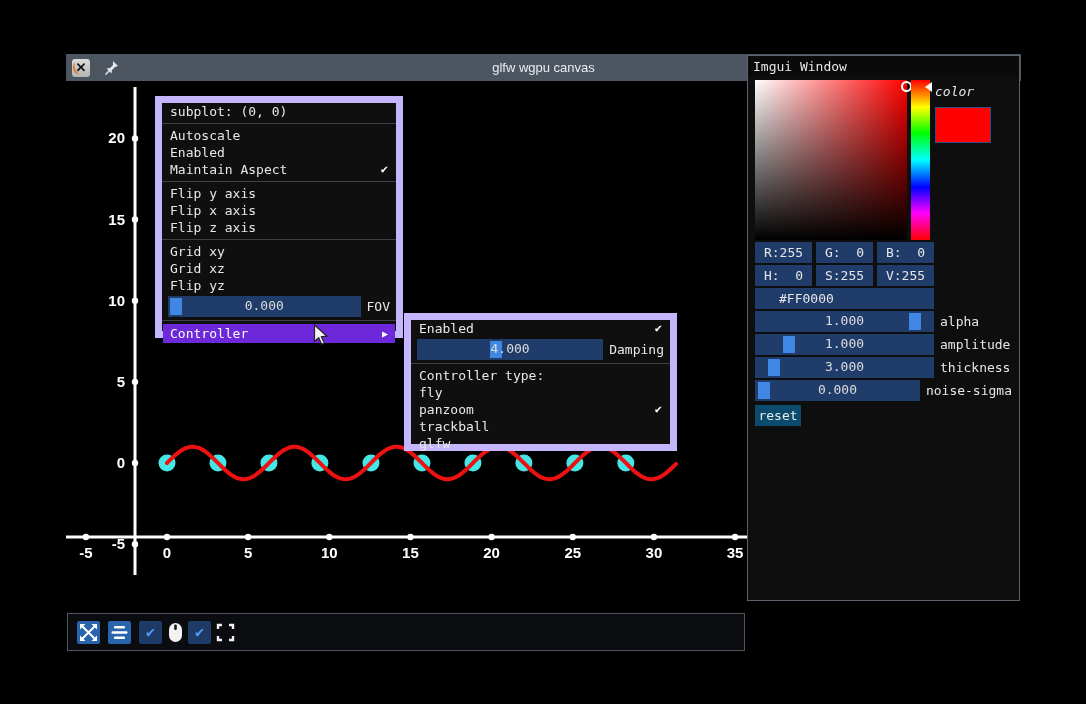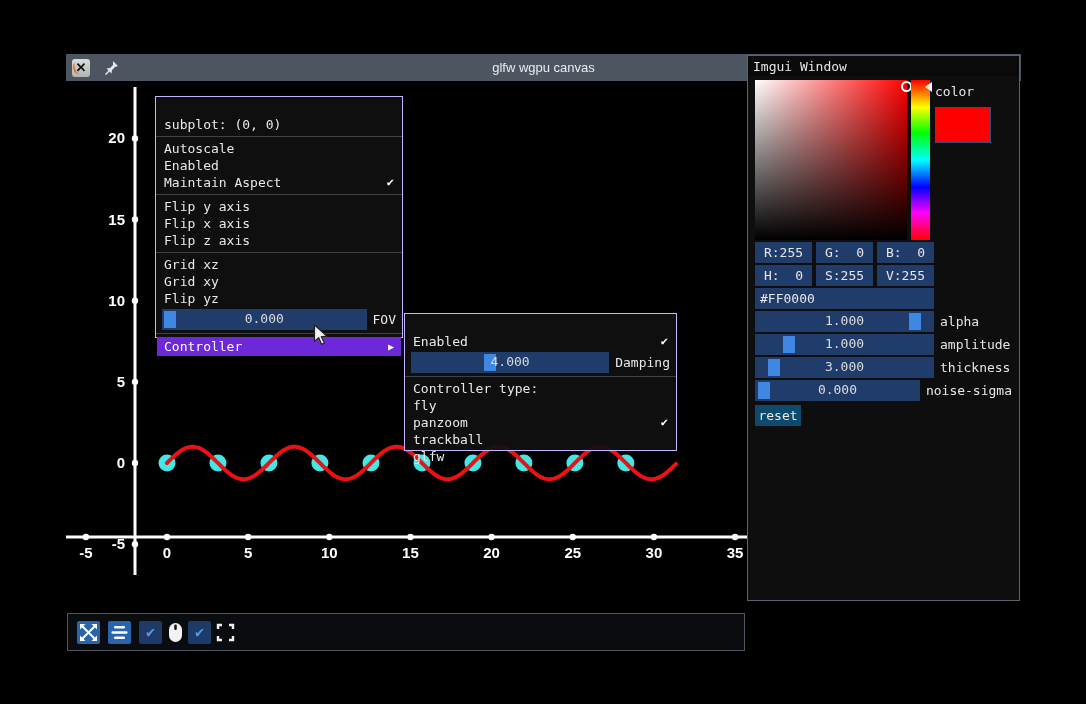--- a/index.html
+++ b/index.html
@@ -49,38 +49,38 @@
   #sat-square { width:152px; height:160px; position:relative;
       background:linear-gradient(to bottom, rgba(0,0,0,0) 0%, #000 100%),
                  linear-gradient(to right, #fff 0%, rgba(255,255,255,0) 100%), #ff0000; }
   #sv-cursor { position:absolute; right:-5px; top:1px; width:11px; height:11px; border:2.5px solid #fff;
                border-radius:50%; background:transparent; }
   #hue-bar { width:19px; height:160px; margin-left:4px; position:relative;
       background:linear-gradient(to bottom,#f00 0%,#ff0 17%,#0f0 33%,#0ff 50%,#00f 67%,#f0f 83%,#f00 100%); }
   #hue-cursor { position:absolute; right:-2px; top:2px; width:0; height:0;
       border-top:5px solid transparent; border-bottom:5px solid transparent; border-right:7px solid #fff; }
   #swatch-col { margin-left:5px; }
-  #color-label { display:block; margin:4px 0 8px 0; }
+  #color-label { display:block; margin:4px 0 8px 0;font-style:italic; }
   #color-swatch { width:56px; height:36px; background:#ff0000; border:1px solid #31507e; }
 
   .frow { display:flex; margin-top:2px; }
   .field { width:57px; height:21px; background:#203c6a; color:#e6e6e6;
            display:flex; align-items:center; justify-content:center; white-space:pre; margin-right:4px; }
-  .field.wide { width:179px; justify-content:flex-start; padding-left:5px; }
+  .field.wide { width:179px; justify-content:flex-start; padding-left:24px; }
   .srow { display:flex; align-items:center; margin-top:2px; }
   .slider { width:179px; height:21px; background:#203c6a; position:relative; }
   .slider .grab { position:absolute; top:2px; width:12px; height:17px; background:#3f87e2; }
   .slider .sval { position:absolute; left:0; right:0; top:2px; text-align:center; color:#dcdcdc; }
   .slabel { margin-left:6px; white-space:pre; }
   #reset-button { margin-top:4px; width:46px; height:21px; background:#0c4a6e; color:#eaeaea;
                   display:flex; align-items:center; justify-content:center; font-size:13px; }
 
   
-  .popup { position:absolute; background:rgba(16,16,16,0.93); border:1px solid #c4b5fd;
-           color:#e8e8e8; font-size:13px; padding-top:19px; z-index:20; }
+  .popup { position:absolute; background:rgba(16,16,16,0.93); border:7px solid #c4b5fd;
+           color:#e8e8e8; font-size:13px; padding-top:0; z-index:20; }
   #context-menu { left:155px; top:96px; width:248px; height:242px; }
   #controller-submenu { left:404px; top:313px; width:273px; height:138px; }
   .mrow { height:17px; line-height:17px; padding:0 8px; display:flex; justify-content:space-between; align-items:center; }
   .msep { border-top:1px solid #3f414a; margin:3px 0; }
   .check { color:#fff; font-size:12px; }
   .menu-sliderrow { display:flex; align-items:center; padding:0 6px; margin:2px 0; height:21px; }
   .menu-slider { width:210px; height:21px; background:#203c6a; position:relative; }
   .menu-slider .grab { position:absolute; top:2px; width:12px; height:17px; background:#3f87e2; }
   .menu-slider .sval { position:absolute; left:0; right:0; top:2px; text-align:center; color:#dcdcdc; }
   #controller-item { height:19px; margin:0 1px; background:#6d28d9; color:#fff;
@@ -295,24 +295,24 @@
       <span>Flip y axis</span>
     </div>
   <div class="mrow">
       <span>Flip x axis</span>
     </div>
   <div class="mrow">
       <span>Flip z axis</span>
     </div>
   <div class="msep"></div>
   <div class="mrow">
+      <span>Grid xy</span>
+    </div>
+  <div class="mrow">
       <span>Grid xz</span>
-    </div>
-  <div class="mrow">
-      <span>Grid xy</span>
     </div>
   <div class="mrow">
       <span>Flip yz</span>
     </div>
   <div class="menu-sliderrow">
     <div class="menu-slider">
       <div class="grab" style="left: 2px;"></div>
       <span class="sval">0.000</span>
     </div>
     <span class="slabel">FOV</span>

